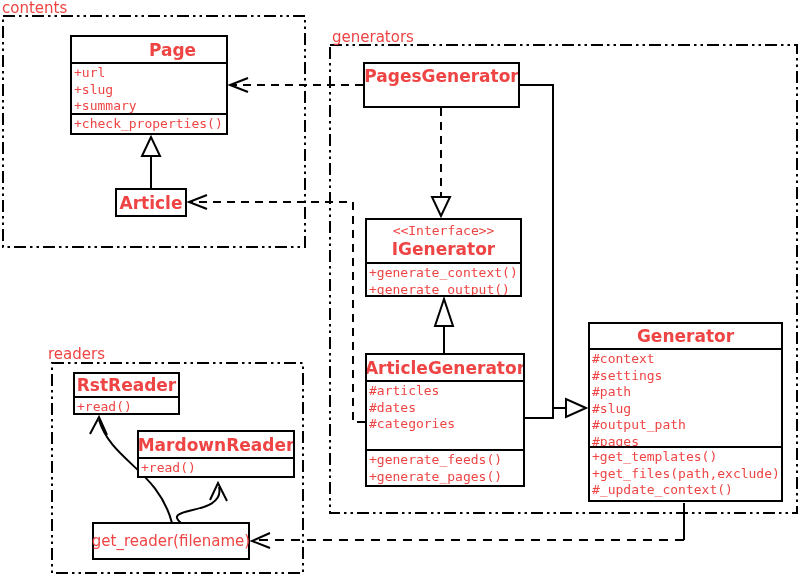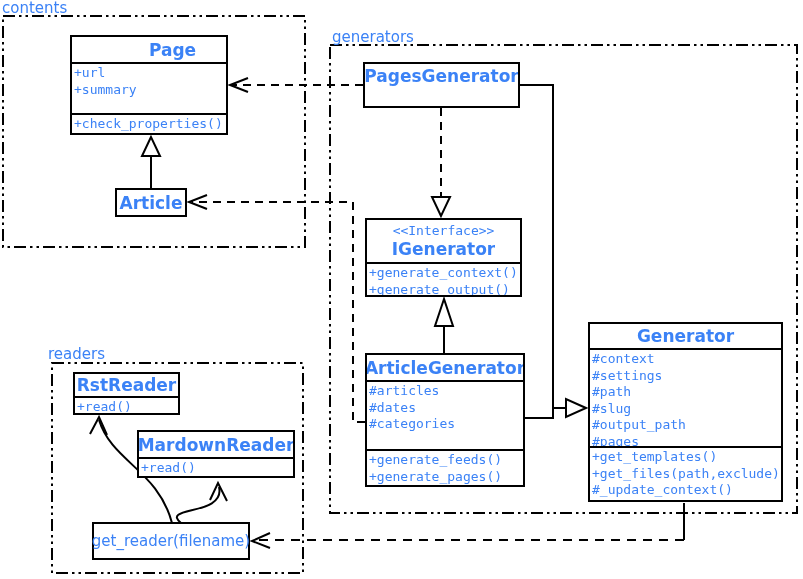--- a/index.html
+++ b/index.html
@@ -1,18 +1,18 @@
 <!DOCTYPE html>
 <html><head>
 <meta charset="utf-8">
 <style>
   html,body{margin:0;padding:0;background:#fff;}
   .stage{
     position:relative;width:803px;height:579px;background:#ffffff;
-    font-family:"DejaVu Sans",sans-serif;color:#3b82f6;overflow:hidden;
+    font-family:"DejaVu Sans",sans-serif;color:#ef4444;overflow:hidden;
   }
   svg.wires{position:absolute;left:0;top:0;z-index:1;}
   .pkg-label{
     position:absolute;z-index:3;font-size:15px;line-height:16px;
     background:transparent;white-space:nowrap;
   }
   .cls{
     position:absolute;z-index:2;box-sizing:border-box;
     border:2px solid #000;background:#fff;
     display:flex;flex-direction:column;overflow:hidden;
@@ -90,20 +90,21 @@
   </svg>
 
   <div class="pkg-label" style="left:2px;top:0px;">contents</div>
   <div class="pkg-label" style="left:332px;top:29px;">generators</div>
   <div class="pkg-label" style="left:48px;top:346px;">readers</div>
 
   <div class="cls" style="left:70px;top:35px;width:158px;height:100px;">
     <div class="cls-title" style="height:25px;padding-left:47px;">Page</div>
     <div class="cls-sec" style="height:51px;">
       <div class="row">+url</div>
+      <div class="row">+slug</div>
       <div class="row">+summary</div>
     </div>
     <div class="cls-sec" style="flex:1;">
       <div class="row">+check_properties()</div>
     </div>
   </div>
 
   <div class="cls" style="left:115px;top:188px;width:72px;height:29px;">
     <div class="cls-title" style="height:25px;">Article</div>
   </div>

